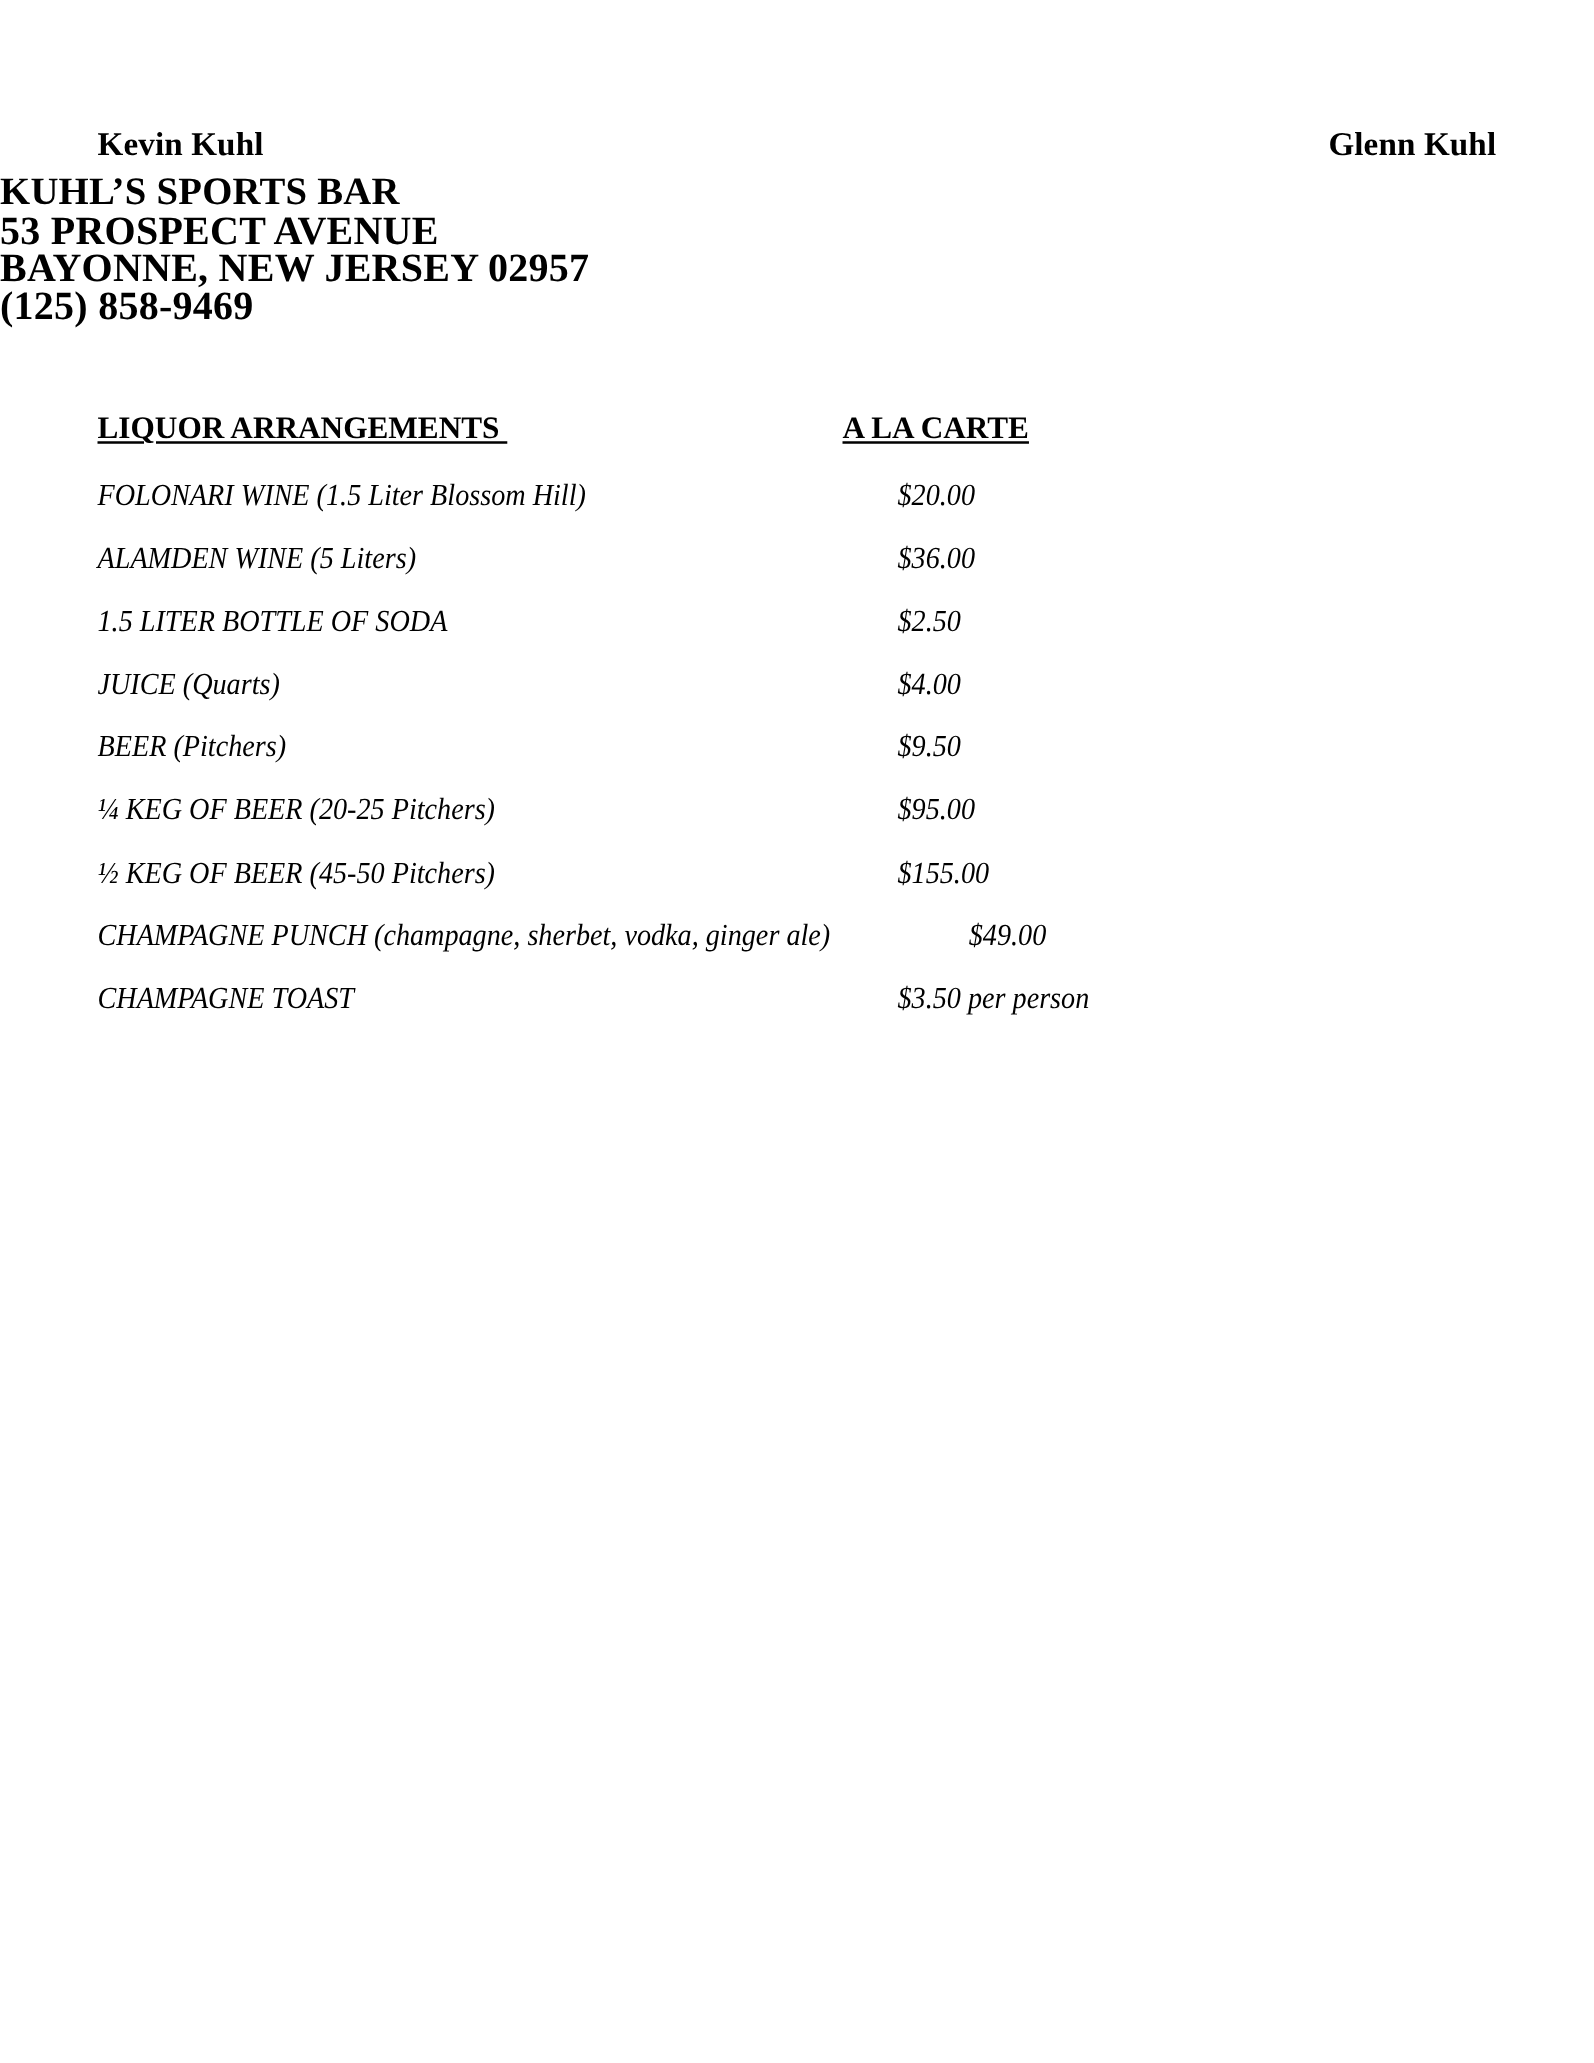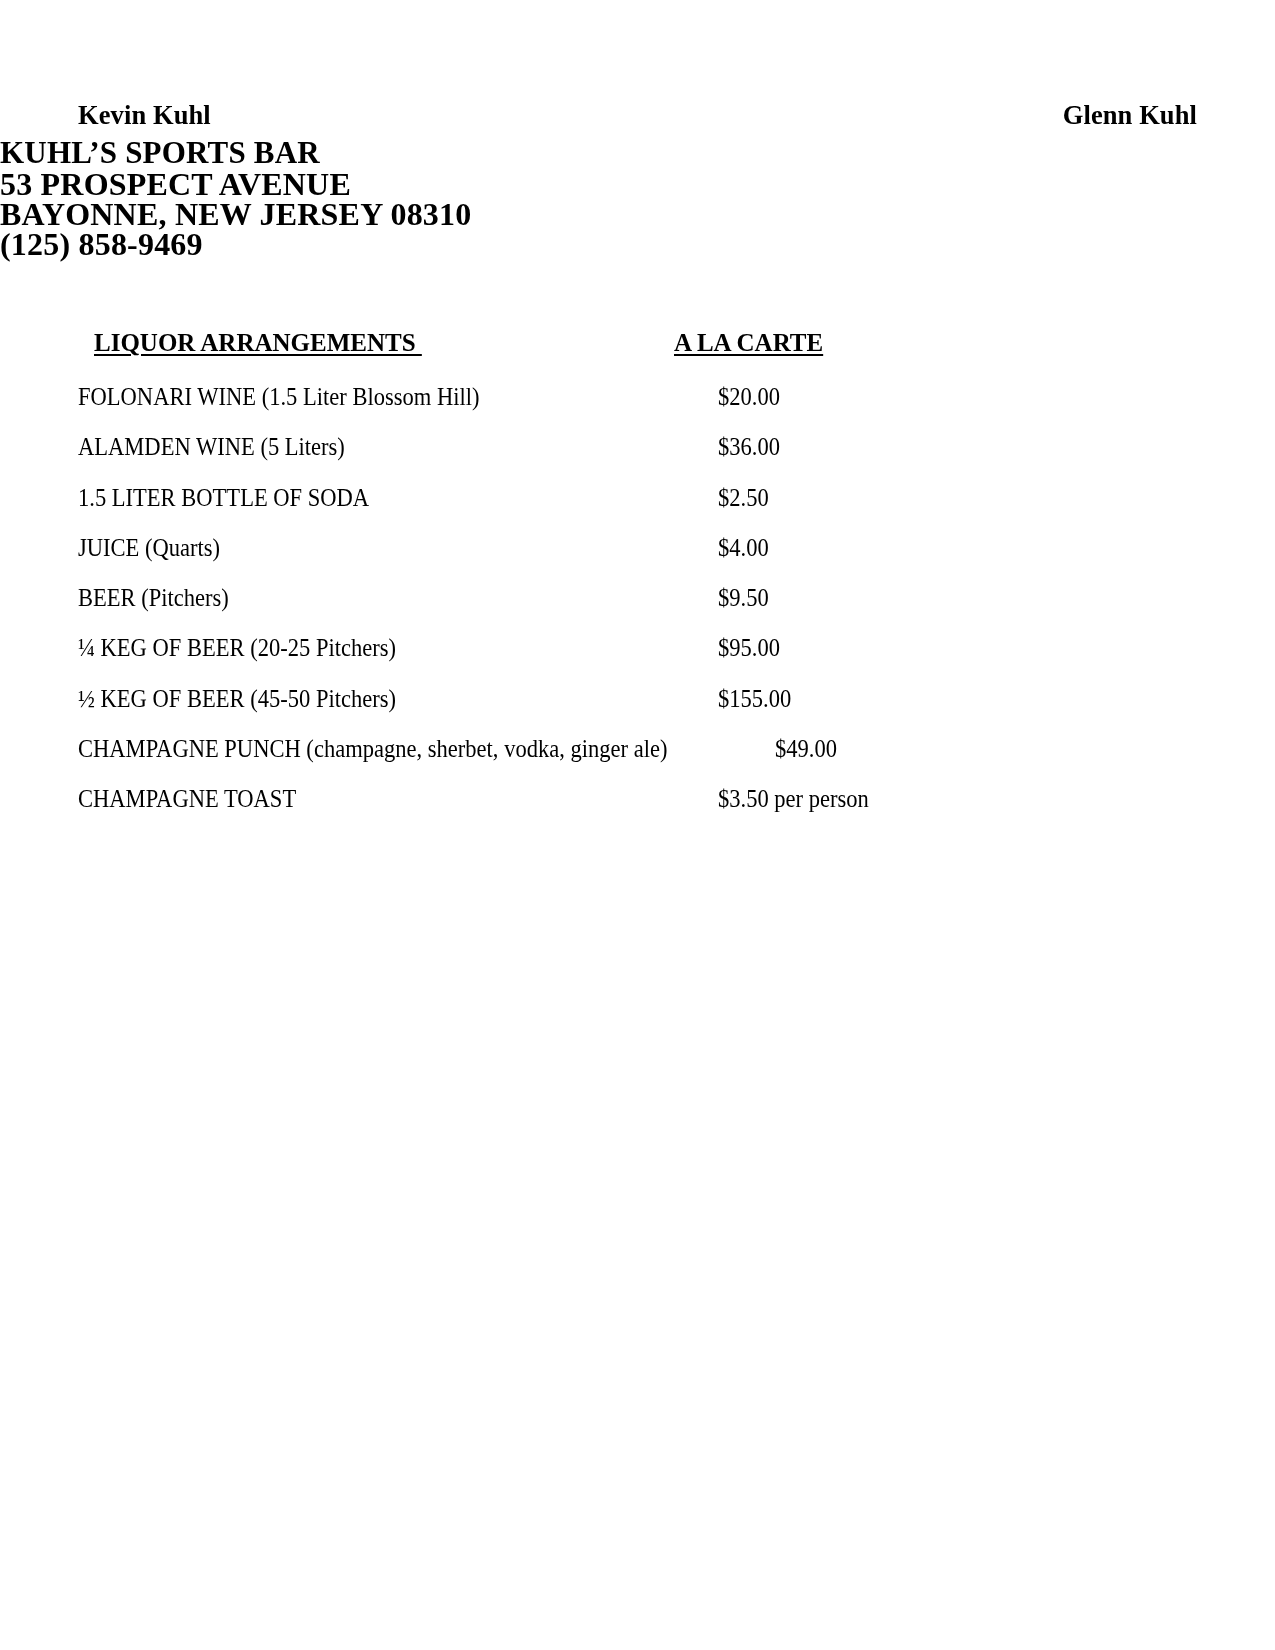--- a/index.html
+++ b/index.html
@@ -85,33 +85,34 @@
     top: 0;
     font-family: "Liberation Serif", "DejaVu Serif", serif;
     font-weight: bold;
     font-size: 25px;
     line-height: 30px;
     text-decoration: underline;
     text-underline-offset: 3px;
     text-decoration-thickness: 2px;
     white-space: pre;
   }
-  .col-header.left  { left: 16px; }
+  .col-header.left  { left: 0; }
   .col-header.right { left: 596px; text-align: center; }
 
   
   .price-list {
     position: absolute;
     left: 78px;
     top: 354px;
     width: 1120px;
   }
   .price-row {
     position: relative;
     height: 50.3px;
+    font-style: italic;
   }
   .item-name {
     position: absolute;
     left: 0;
     top: 0;
     font-family: "Liberation Serif", "DejaVu Serif", serif;
     font-size: 24.5px;
     line-height: 29px;
     white-space: pre;
     transform: scaleX(0.92);
@@ -138,21 +139,21 @@
 <div class="page">
 
   <div class="name-row">
     <span class="owner-name">Kevin Kuhl</span>
     <span class="owner-name">Glenn Kuhl</span>
   </div>
 
   <div class="venue-block">
     <span class="venue-line venue-name">KUHL’S SPORTS BAR</span>
     <span class="venue-line venue-street">53 PROSPECT AVENUE</span>
-    <span class="venue-line venue-city">BAYONNE, NEW JERSEY 08310</span>
+    <span class="venue-line venue-city">BAYONNE, NEW JERSEY 02957</span>
     <span class="venue-line venue-phone">(125) 858-9469</span>
   </div>
 
   <div class="col-headers">
     <span class="col-header left">LIQUOR ARRANGEMENTS </span>
     <span class="col-header right">A LA CARTE</span>
   </div>
 
   <div class="price-list" id="price-list">
       <div class="price-row">

